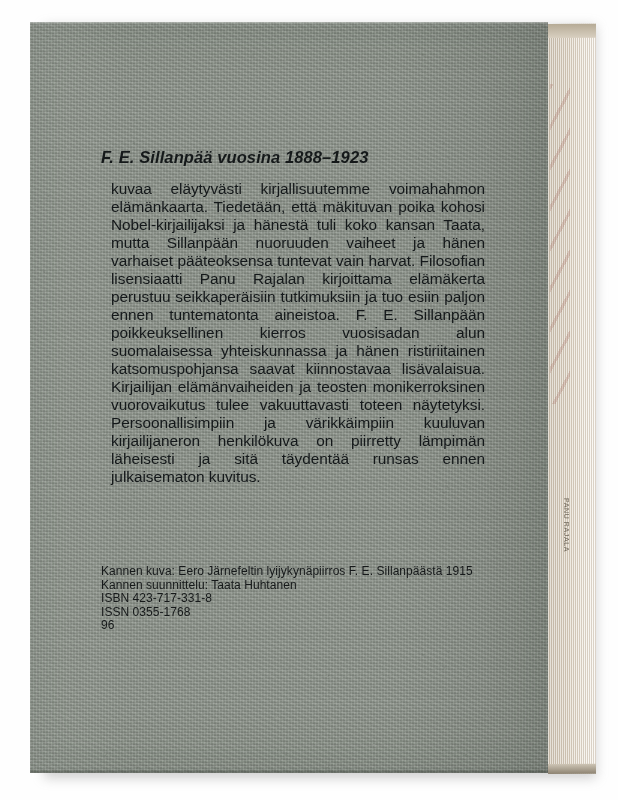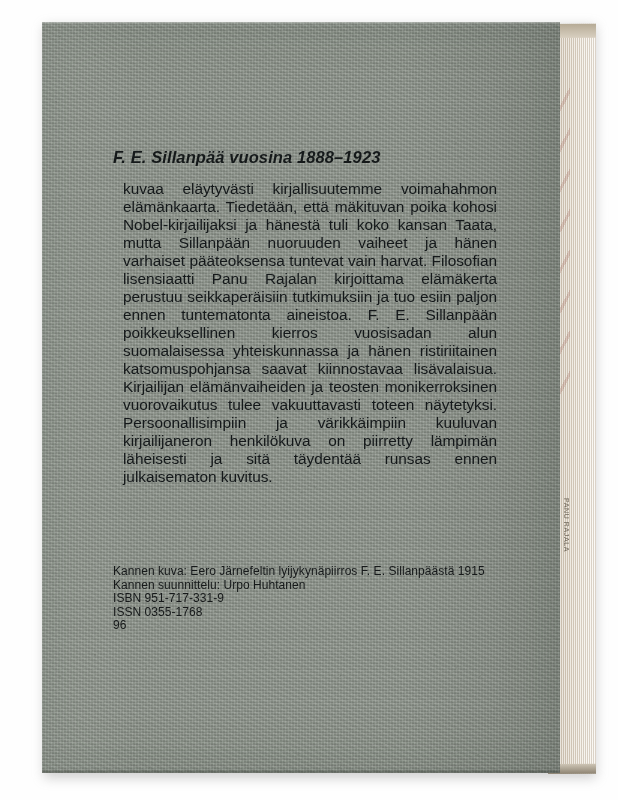--- a/index.html
+++ b/index.html
@@ -95,21 +95,21 @@
     letter-spacing: 0.6px;
     color: #5b5346;
     white-space: nowrap;
     opacity: .85;
     font-family: "Liberation Sans", sans-serif;
   }
 
   
   .cover {
     position: absolute;
-    left: 42px;
+    left: 30px;
     top: 22px;
     width: 518px;
     height: 751px;
     background-color: #8b9289;
     box-shadow: inset 0 0 60px rgba(60,70,58,0.22);
   }
   
   .cover::before {
     content: "";
     position: absolute;
@@ -255,20 +255,20 @@
     <div class="cover-top-bevel"></div>
     <div class="cover-bottom-bevel"></div>
 
     <div class="content">
       <div class="blurb-title">F. E. Sillanpää vuosina 1888–1923</div>
       <p class="blurb-body">kuvaa eläytyvästi kirjallisuutemme voimahahmon elämänkaarta. Tiedetään, että mäkituvan poika kohosi Nobel-kirjailijaksi ja hänestä tuli koko kansan Taata, mutta Sillanpään nuoruuden vaiheet ja hänen varhaiset pääteoksensa tuntevat vain harvat. Filosofian lisensiaatti Panu Rajalan kirjoittama elämäkerta perustuu seikkaperäisiin tutkimuksiin ja tuo esiin paljon ennen tuntematonta aineistoa. F. E. Sillanpään poikkeuksellinen kierros vuosisadan alun suomalaisessa yhteiskunnassa ja hänen ristiriitainen katsomuspohjansa saavat kiinnostavaa lisävalaisua. Kirjailijan elämänvaiheiden ja teosten monikerroksinen vuorovaikutus tulee vakuuttavasti toteen näytetyksi. Persoonallisimpiin ja värikkäimpiin kuuluvan kirjailijaneron henkilökuva on piirretty lämpimän läheisesti ja sitä täydentää runsas ennen julkaisematon kuvitus.</p>
     </div>
 
     <div class="colophon">
       <div>Kannen kuva: Eero Järnefeltin lyijykynäpiirros F. E. Sillanpäästä 1915</div>
-      <div>Kannen suunnittelu: Urpo Huhtanen</div>
-      <div>ISBN 951-717-331-9</div>
+      <div>Kannen suunnittelu: Taata Huhtanen</div>
+      <div>ISBN 423-717-331-8</div>
       <div>ISSN 0355-1768</div>
       <div>96</div>
     </div>
   </div>
 
 </div>
 
 </body></html>

